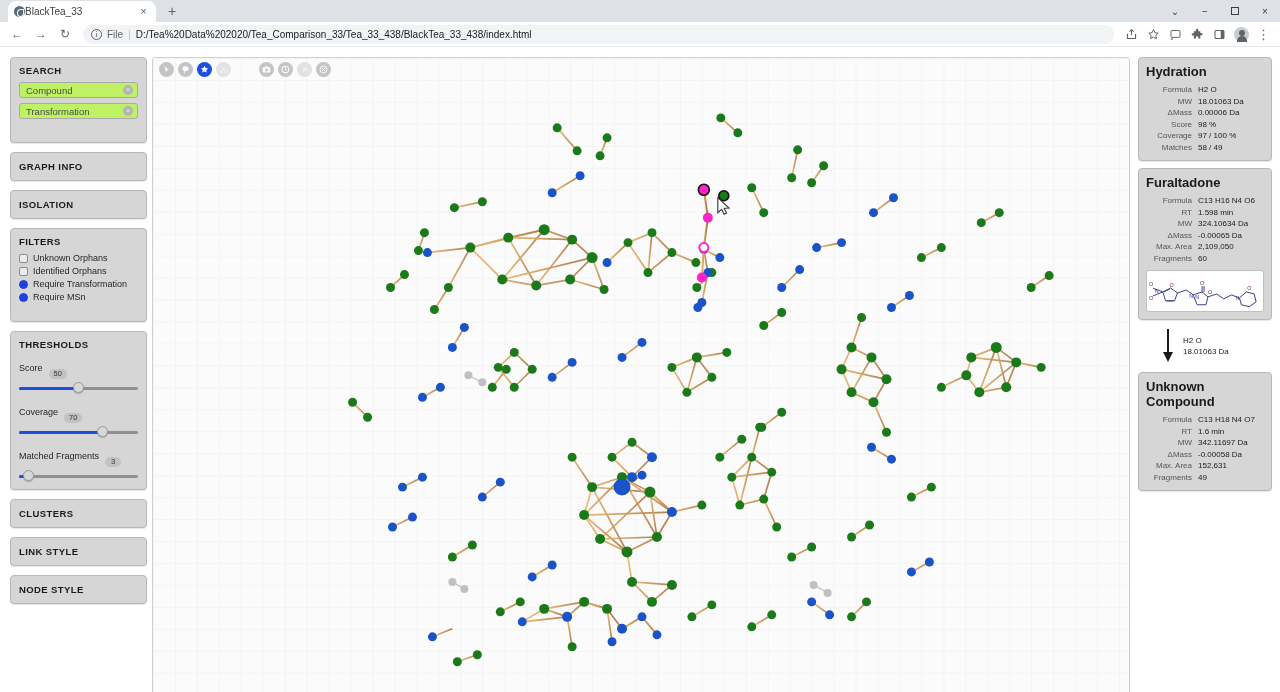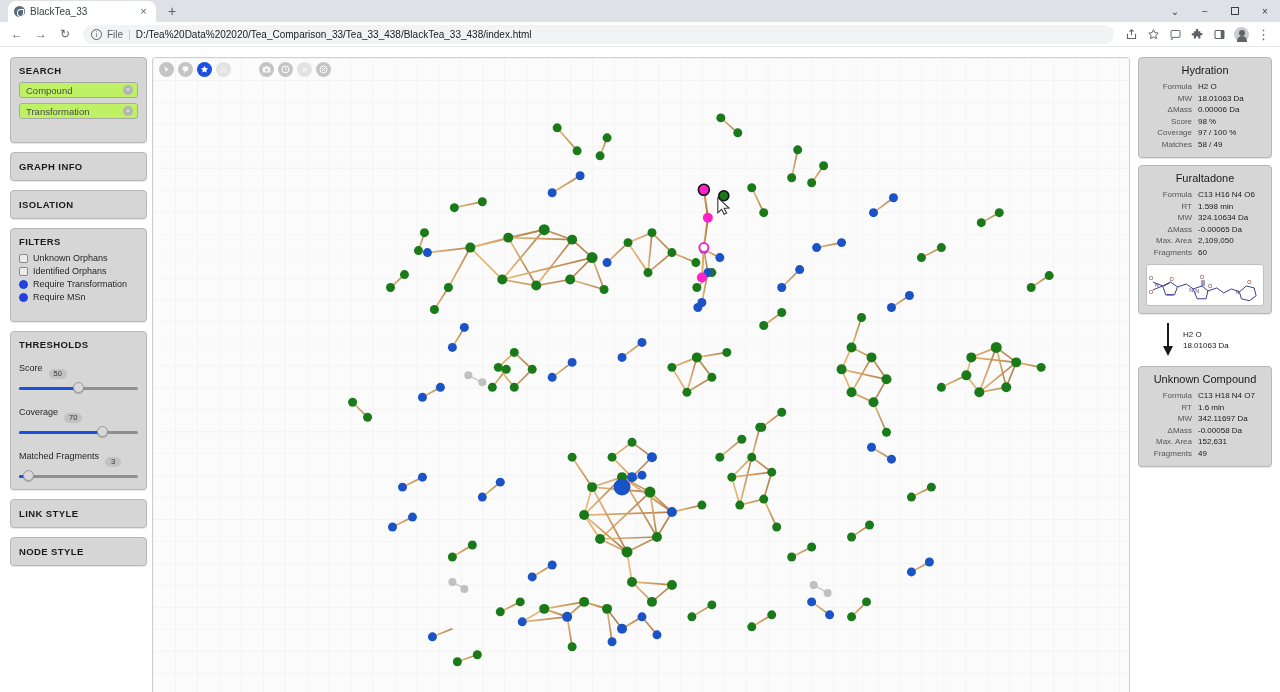--- a/index.html
+++ b/index.html
@@ -14,21 +14,21 @@
   
   .browser { width: 1280px; height: 692px; display: flex; flex-direction: column; }
 
   .tabstrip {
     height: 22px; background: #dee1e6; display: flex; align-items: flex-end;
     position: relative; flex: 0 0 22px;
   }
   .tab {
     height: 21px; width: 148px; background: #ffffff;
     border-radius: 8px 8px 0 0; display: flex; align-items: center;
-    padding: 0 6px; gap: 5px; position: relative; margin-left: 8px;
+    padding: 0 6px; position: relative; margin-left: 8px;
   }
   .tab-favicon {
     width: 11px; height: 11px; border-radius: 50%;
     background: #5a6b7d; flex: 0 0 11px; position: relative;
   }
   .tab-favicon::after {
     content: ""; position: absolute; left: 3px; top: 2.5px;
     width: 5px; height: 6px; border: 1.2px solid #fff; border-radius: 50% 0 50% 50%;
   }
   .tab-title {
@@ -194,21 +194,21 @@
   
   .rightbar {
     position: absolute; right: 8px; top: 10px; width: 134px;
     display: flex; flex-direction: column;
   }
   .info-panel {
     background: #d6d6d6; border: 1px solid #b8b8b8; border-radius: 4px;
     padding: 6px 7px 7px; box-shadow: 0 1px 1px rgba(0,0,0,0.10);
   }
   .info-title {
-    font-size: 11px; font-weight: normal; color: #1a1a1a; margin-bottom: 5px; text-align: center;
+    font-size: 13px; font-weight: bold; color: #1a1a1a; margin-bottom: 5px;
   }
   .kv { display: flex; font-size: 8px; line-height: 11.5px; }
   .kv-k { width: 52px; text-align: right; color: #555; padding-right: 6px; flex: 0 0 52px; }
   .kv-v { color: #1a1a1a; }
   .struct-box {
     margin-top: 6px; background: #ffffff; border: 1px solid #c0c0c0;
     border-radius: 3px; height: 42px; display: flex; align-items: center;
     justify-content: center; overflow: hidden;
   }
   .transform-arrow {
@@ -356,20 +356,23 @@
           <span>Matched Fragments</span>
           <span class="thr-badge">3</span>
         </div>
         <div class="slider" style="margin-bottom:0">
           <div class="slider-track"></div>
           <div class="slider-fill" style="width:8%"></div>
           <div class="slider-knob" style="left:calc(8% - 5.5px)"></div>
         </div>
       </div>
 
+      <div class="panel collapsed">
+        <div class="panel-title">CLUSTERS</div>
+      </div>
       <div class="panel collapsed">
         <div class="panel-title">LINK STYLE</div>
       </div>
       <div class="panel collapsed">
         <div class="panel-title">NODE STYLE</div>
       </div>
     </div>
 
     <div class="graph-wrap">
 

